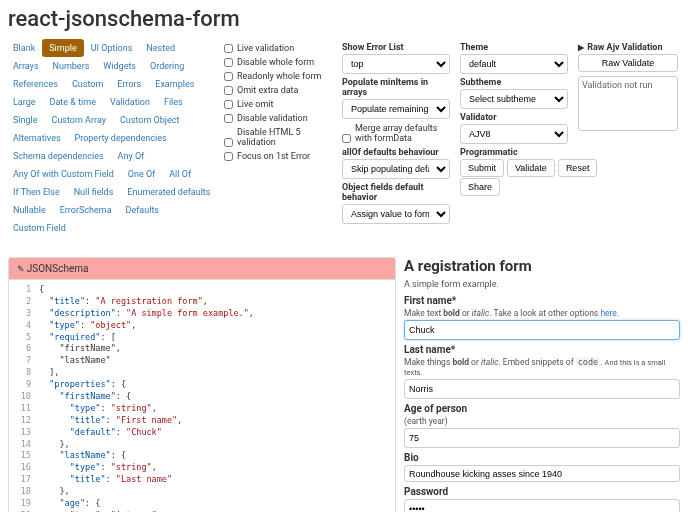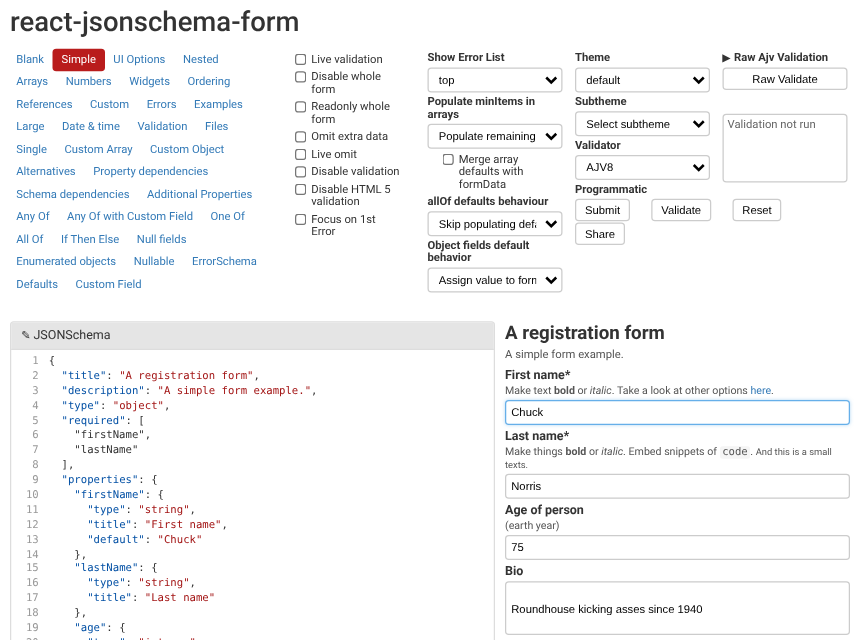--- a/index.html
+++ b/index.html
@@ -1,37 +1,37 @@
 <!DOCTYPE html>
 <html><head>
 <meta charset="utf-8">
 <style>
 *{box-sizing:border-box;margin:0;padding:0}
 body{font-family:-apple-system,BlinkMacSystemFont,"Segoe UI",Roboto,Arial,sans-serif;font-size:10px;color:#333;background:#fff;width:688px}
 h1{font-size:22px;font-weight:500;margin:6px 8px 8px}
 .top{display:flex;padding:0 6px}
 .nav{width:214px;display:flex;flex-wrap:wrap;gap:0;align-content:flex-start}
 .nav a{display:inline-block;padding:4px 7px;color:#337ab7;font-size:9px;cursor:pointer}
-.nav a.active{background:#b91c1c;color:#fff;border-radius:3px}
+.nav a.active{background:#a16207;color:#fff;border-radius:3px}
 .checks{width:118px;padding:0 4px}
-.chk{display:flex;align-items:flex-start;margin:4px 12px;font-size:9px;color:#333}
+.chk{display:flex;align-items:flex-end;margin:4px 0;font-size:9px;color:#333}
 .chk input{margin-right:4px;width:9px;height:9px}
 .opts{flex:1;display:flex;gap:10px;padding:0 4px}
 .col{flex:1;min-width:0}
 .lbl{font-size:9px;font-weight:700;margin:3px 0 2px;display:block}
 select,.inp,button{font-size:9px;padding:3px 4px;border:1px solid #ccc;border-radius:3px;background:#fff;width:100%}
 button{width:auto;padding:3px 7px;cursor:pointer;background:#fff}
-.btnrow{display:flex;gap:17px;margin-top:2px}
-.rawbox{border:1px solid #ccc;border-radius:3px;min-height:55px;padding:3px;font-size:9px;color:#666;margin-top:19px}
+.btnrow{display:flex;gap:3px;margin-top:2px}
+.rawbox{border:1px solid #ccc;border-radius:3px;min-height:55px;padding:3px;font-size:9px;color:#666;margin-top:4px}
 .tri{font-size:8px;margin-right:3px}
 .main{display:flex;gap:8px;padding:6px 8px;margin-top:14px}
 .left{width:388px;display:flex;flex-direction:column;gap:8px}
 .right{flex:1}
 .panel{border:1px solid #ddd;border-radius:3px}
-.ph{background:#e5e5e5;border-bottom:1px solid #ddd;padding:5px 8px;font-size:10px}
+.ph{background:#fca5a5;border-bottom:1px solid #ddd;padding:5px 8px;font-size:10px}
 .ph::before{content:"✎ ";font-size:9px}
 pre{font-family:Menlo,Consolas,monospace;font-size:8.5px;line-height:1.4;padding:4px 6px;white-space:pre;overflow:hidden}
 .ln{color:#999;display:inline-block;width:16px;text-align:right;margin-right:8px;user-select:none}.k{color:#0451a5}.s{color:#a31515}
 .form h2{font-size:15px;font-weight:700;margin-bottom:4px}
 .form .sub{font-size:9px;color:#555;margin-bottom:6px}
 .fl{font-size:10px;font-weight:700;display:block;margin:4px 0 2px}
 .fh{font-size:8.5px;color:#555;margin-bottom:2px}
 .fh a{color:#337ab7}
 .fh code{background:#f5f5f5;padding:0 2px;border-radius:2px;font-family:Menlo,monospace}
 .fin{width:100%;padding:4px;border:1px solid #ccc;border-radius:3px;font-size:9px}
@@ -61,28 +61,27 @@
       <a>Large</a>
       <a>Date &amp; time</a>
       <a>Validation</a>
       <a>Files</a>
       <a>Single</a>
       <a>Custom Array</a>
       <a>Custom Object</a>
       <a>Alternatives</a>
       <a>Property dependencies</a>
       <a>Schema dependencies</a>
-      <a>Additional Properties</a>
       <a>Any Of</a>
       <a>Any Of with Custom Field</a>
       <a>One Of</a>
       <a>All Of</a>
       <a>If Then Else</a>
       <a>Null fields</a>
-      <a>Enumerated objects</a>
+      <a>Enumerated defaults</a>
       <a>Nullable</a>
       <a>ErrorSchema</a>
       <a>Defaults</a>
       <a>Custom Field</a>
     </div>
 
   <div class="checks" id="checks">
       <label class="chk">
         <input type="checkbox" style="">
         <span>Live validation</span>
@@ -206,21 +205,21 @@
 
     <label class="fl req">Last name</label>
     <div class="fh" id="fh2">Make things <b>bold</b> or <i>italic</i>. Embed snippets of <code>code</code>. <small>And this is a small texts.</small></div>
     <input class="fin" value="Norris" style="">
 
     <label class="fl">Age of person</label>
     <div class="fh">(earth year)</div>
     <input class="fin" value="75" style="">
 
     <label class="fl">Bio</label>
-    <input class="fin" style="height: 43px;" value="Roundhouse kicking asses since 1940">
+    <input class="fin" style="height: 17px;" value="Roundhouse kicking asses since 1940">
 
     <label class="fl">Password</label>
     <input class="fin" value="•••••" style="">
     
 
     
     
   </div>
 </div>
 

